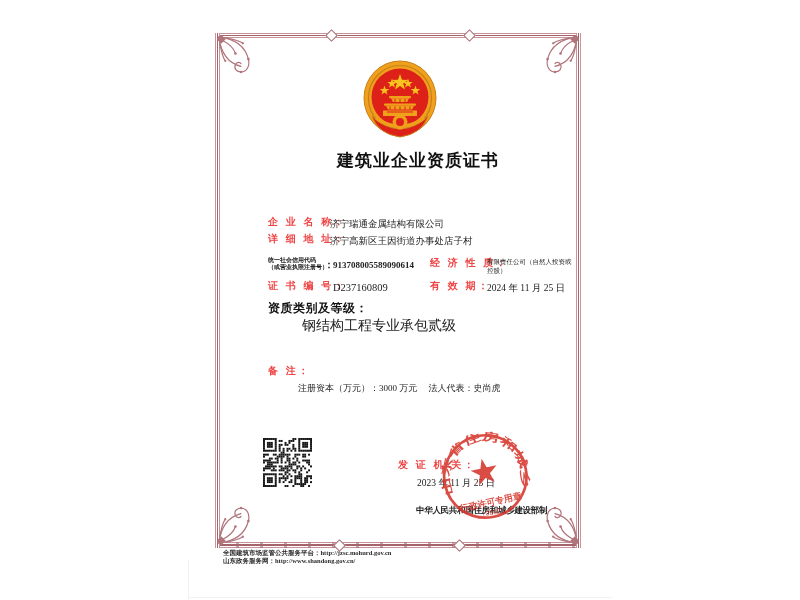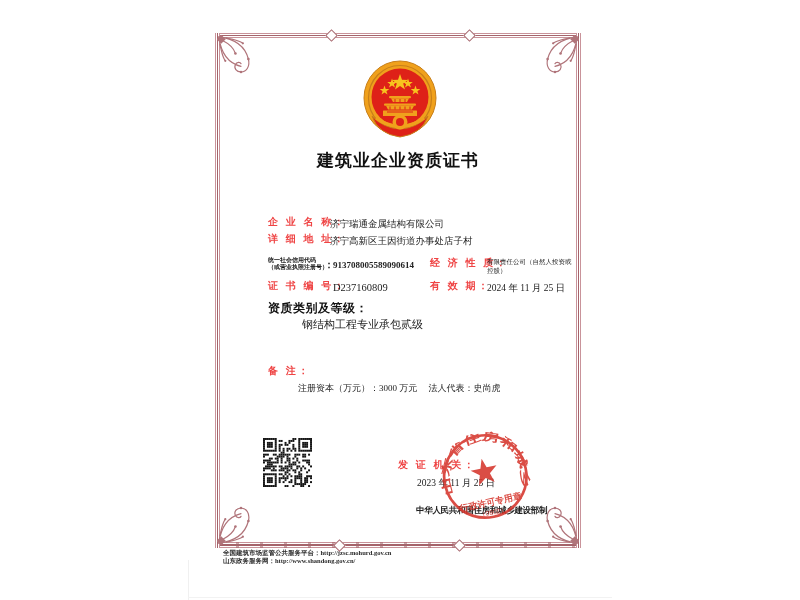--- a/index.html
+++ b/index.html
@@ -21,21 +21,21 @@
   .b-right{right:0;top:0;bottom:0;width:5px;
      background:linear-gradient(270deg,#c9939a 0 1px,#fff 1px 2px,#a5646b 2px 3.4px,#fff 3.4px 4px,#c9939a 4px 5px);}
   .corner{width:48px;height:48px;}
   .c-tl{left:2px;top:2px;}
   .c-tr{right:2px;top:2px;transform:scaleX(-1);}
   .c-bl{left:2px;bottom:3px;transform:scaleY(-1);}
   .c-br{right:2px;bottom:3px;transform:scale(-1,-1);}
   .diamond{width:7px;height:7px;background:#fff;border:1.5px solid #a5646b;transform:rotate(45deg);}
   
   .title{left:215px;top:149px;width:366px;text-align:center;font-size:17px;font-weight:bold;
-         letter-spacing:1px;color:#111;}
+         letter-spacing:1px;color:#111;padding-left:20px;}
   .lbl{font-weight:bold;font-size:10px;letter-spacing:2.5px;color:#ef4444;white-space:nowrap;}
   .val{font-family:"Liberation Serif",serif;font-size:9.5px;color:#222;white-space:nowrap;}
   .lbl-sm{font-weight:bold;font-size:6px;line-height:7px;letter-spacing:0;color:#111;white-space:nowrap;}
   .val-sm{font-family:"Liberation Serif",serif;font-size:6.5px;line-height:8.5px;color:#222;width:90px;}
   .qual-lbl{font-weight:bold;font-size:12px;letter-spacing:.5px;color:#111;}
   .made{font-weight:bold;font-size:8.5px;letter-spacing:-.3px;color:#222;white-space:nowrap;}
   .foot{font-family:"Liberation Serif",serif;font-weight:bold;font-size:6.5px;line-height:8px;
         color:#2a2a2a;white-space:nowrap;}
   .seal-wrap{left:430px;top:420px;width:113px;height:124px;transform:rotate(-12deg);opacity:.88;}
 </style>
@@ -186,21 +186,21 @@
   <div class="abs lbl" style="left:430px;top:256px;">经 济 性 质：</div>
   <div class="abs val-sm" style="left:487px;top:258px;white-space:normal;">有限责任公司（自然人投资或控股）</div>
 
   <div class="abs lbl" style="left:268px;top:279px;">证 书 编 号：</div>
   <div class="abs val" style="left:333px;top:282px;font-size:10.5px;">D237160809</div>
 
   <div class="abs lbl" style="left:430px;top:279px;">有  效  期：</div>
   <div class="abs val" style="left:487px;top:282px;">2024 年 11 月 25 日</div>
 
   <div class="abs qual-lbl" style="left:268px;top:300px;">资质类别及等级：</div>
-  <div class="abs val" style="left:302px;top:317px;font-size:11px;">钢结构工程专业承包贰级</div>
+  <div class="abs val" style="left:302px;top:317px;font-size:14px;">钢结构工程专业承包贰级</div>
 
   <div class="abs lbl" style="left:268px;top:364px;">备  注：</div>
   <div class="abs val" style="left:298px;top:382px;font-size:9px;">注册资本（万元）：3000 万元　 法人代表：史尚虎</div>
 
   <svg class="abs" id="qr" style="left:262px;top:438px;" width="51" height="49" viewBox="0 0 50 50" fill="#141414">
       <rect x="0" y="0" width="2" height="2"></rect>
       <rect x="2" y="0" width="2" height="2"></rect>
       <rect x="4" y="0" width="2" height="2"></rect>
       <rect x="6" y="0" width="2" height="2"></rect>
       <rect x="8" y="0" width="2" height="2"></rect>

